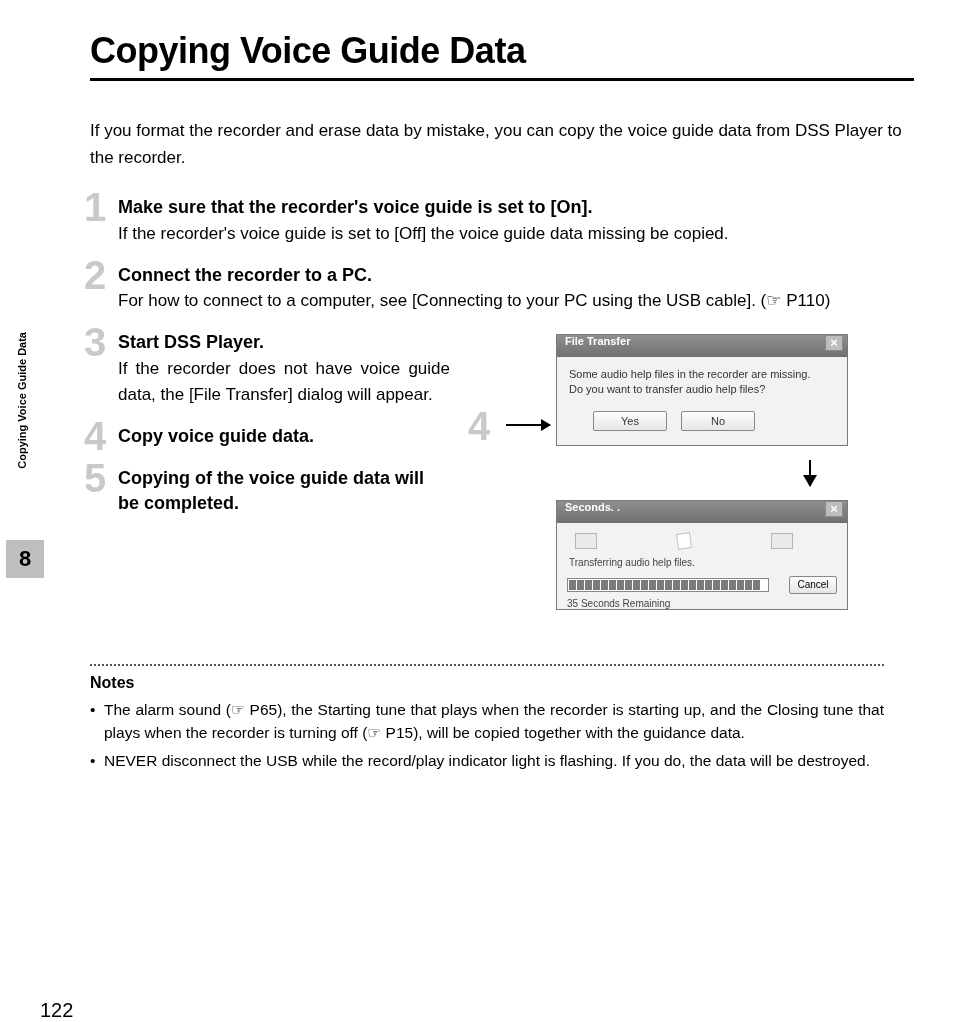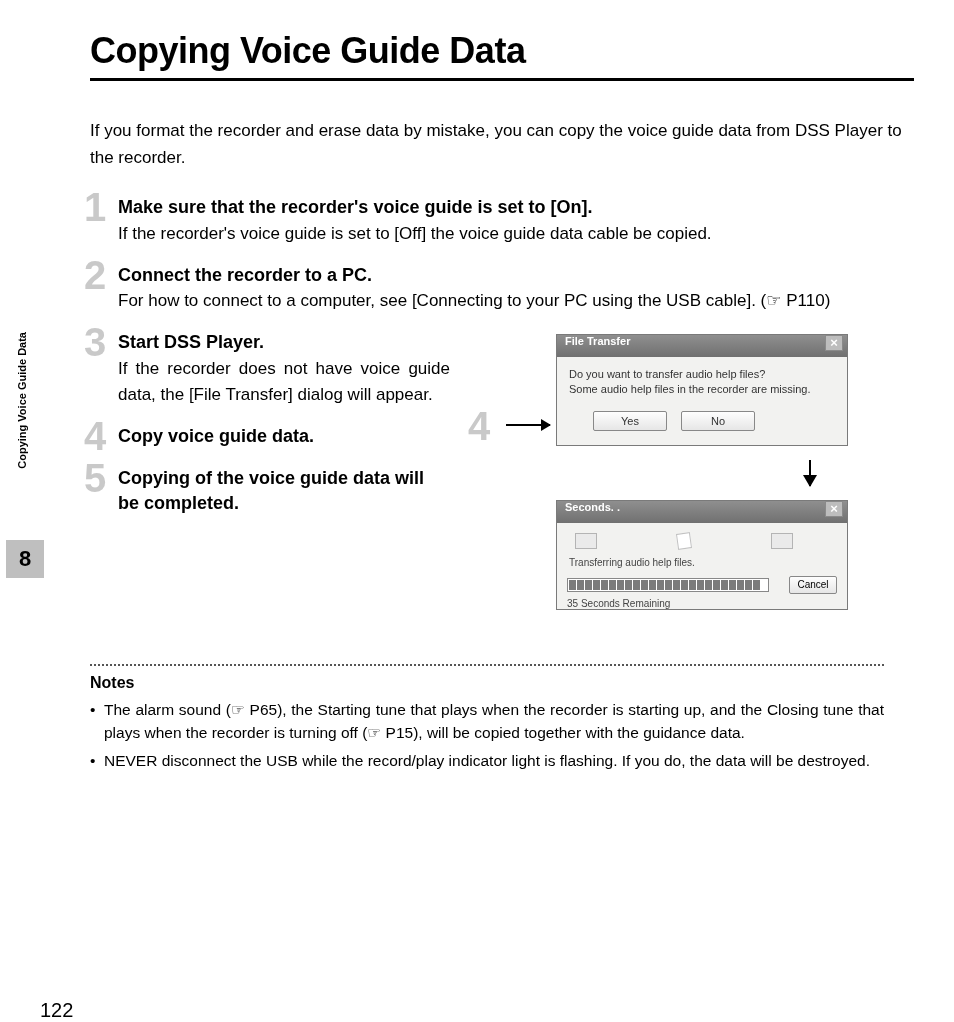--- a/index.html
+++ b/index.html
@@ -55,21 +55,21 @@
 <body>
 
 <div class="page">
   <h1 class="title">Copying Voice Guide Data</h1>
   <p class="intro">If you format the recorder and erase data by mistake, you can copy the voice guide data from DSS Player to the recorder.</p>
 
   <div class="steps">
     <div class="step">
       <div class="step-num">1</div>
       <div class="step-title">Make sure that the recorder's voice guide is set to [On].</div>
-      <div class="step-body">If the recorder's voice guide is set to [Off] the voice guide data cable be copied.</div>
+      <div class="step-body">If the recorder's voice guide is set to [Off] the voice guide data missing be copied.</div>
     </div>
     <div class="step">
       <div class="step-num">2</div>
       <div class="step-title">Connect the recorder to a PC.</div>
       <div class="step-body">For how to connect to a computer, see [Connecting to your PC using the USB cable]. (☞ P110)</div>
     </div>
   </div>
 
   <div class="two-col">
     <div class="col-left">
@@ -93,22 +93,22 @@
       <div class="arrow-line"></div>
 
       <div class="dialogs">
         <div class="dialog">
           <div class="dlg-title">
             <span>File Transfer</span>
             <span class="dlg-close">×</span>
           </div>
           <div class="dlg-body">
             <div class="dlg-msg">
+              <div>Some audio help files in the recorder are missing.</div>
               <div>Do you want to transfer audio help files?</div>
-              <div>Some audio help files in the recorder are missing.</div>
             </div>
             <div class="dlg-btns">
               <div class="dlg-btn">Yes</div>
               <div class="dlg-btn">No</div>
             </div>
           </div>
         </div>
 
         <div class="down-arrow"><span class="down-arrow-shape"></span></div>
 

